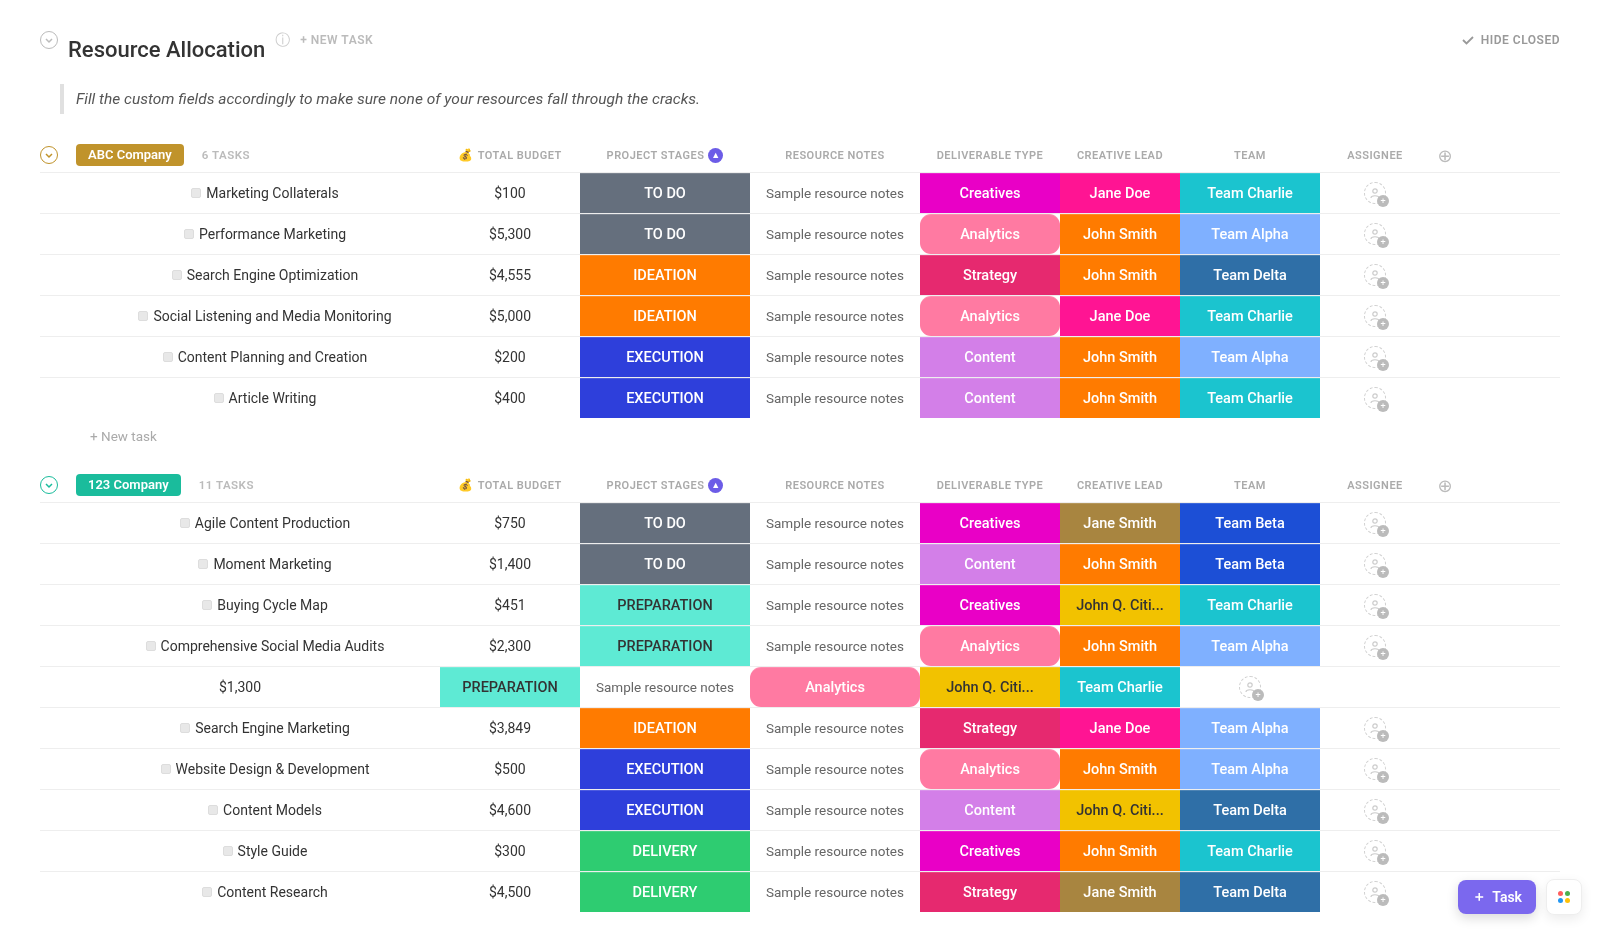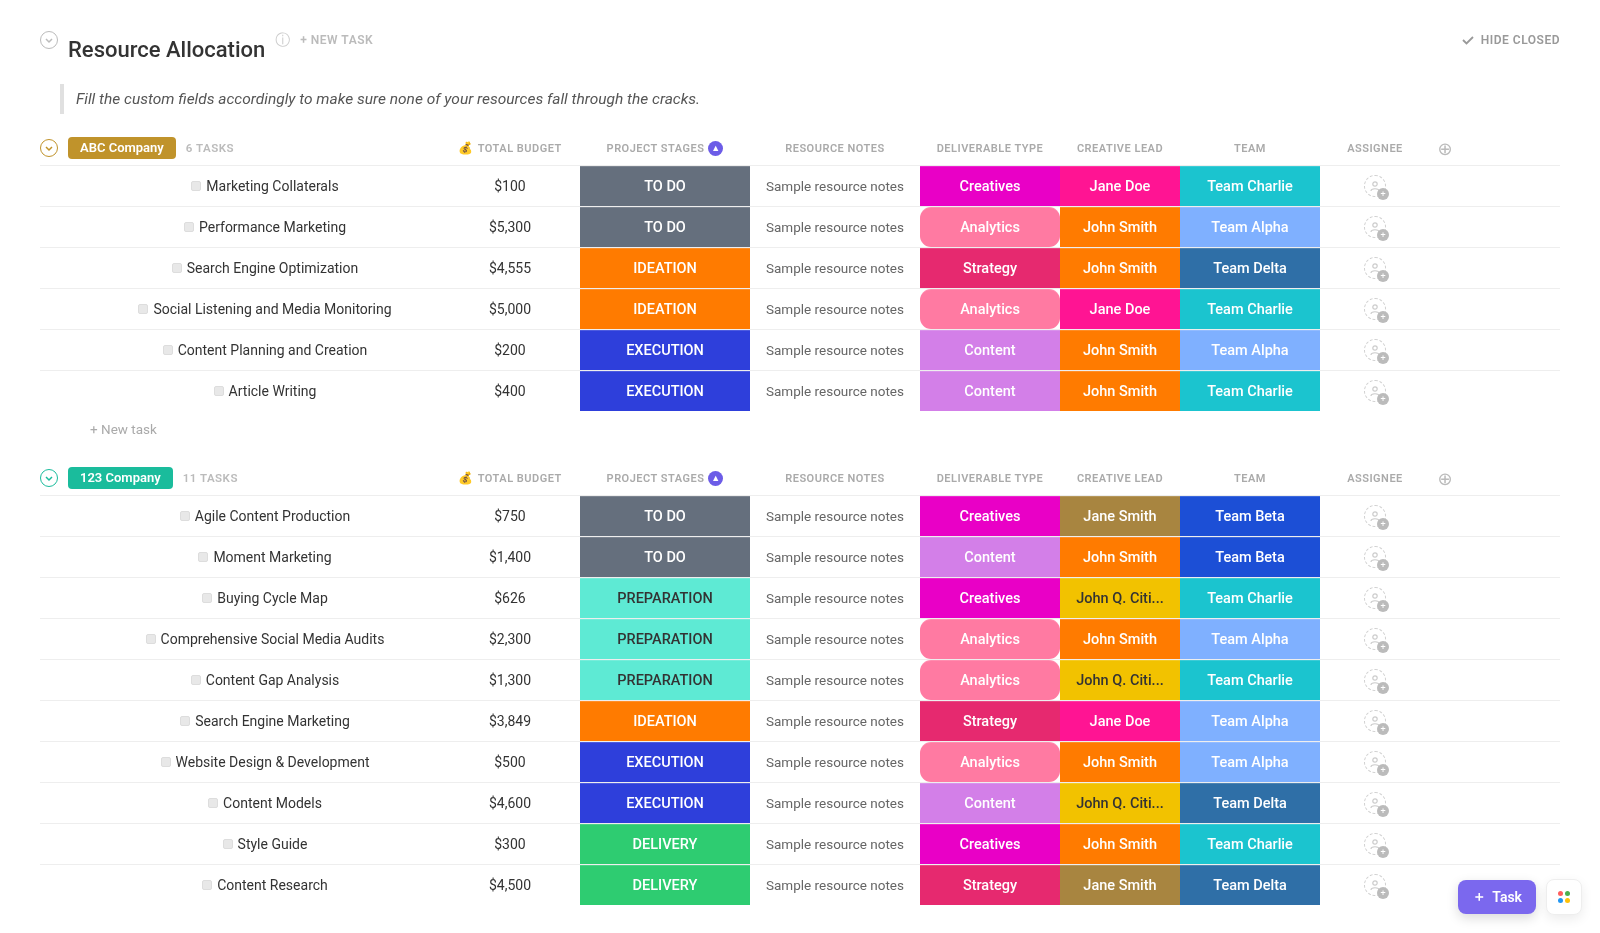--- a/index.html
+++ b/index.html
@@ -6,25 +6,25 @@
   body { font-family: -apple-system, BlinkMacSystemFont, "Segoe UI", Roboto, sans-serif; background: #fff; color: #333; font-size: 14px; width:1600px; }
   .container { padding: 10px 40px 80px 40px; }
   .header { display:flex; align-items:center; gap:10px; padding: 8px 0; }
   .collapse-icon { width:18px; height:18px; border:1.5px solid #bbb; border-radius:50%; display:flex; align-items:center;justify-content:center; color:#bbb; cursor:pointer; }
   .collapse-icon svg { width:10px; height:10px; }
   .title { font-size:22px; font-weight:500; color:#333;margin-top:19px; }
   .info-icon { color:#ccc; font-size:15px; }
   .new-task-top { color:#bbb; font-size:12px; font-weight:600; letter-spacing:.5px; cursor:pointer;}
   .hide-closed { margin-left:auto; color:#999; font-size:12px; font-weight:600; letter-spacing:.5px; display:flex;align-items:center;gap:6px; cursor:pointer;}
   .hide-closed svg{width:14px;height:14px;stroke:#999;}
-  .desc-bar { border-left:4px solid #e0e0e0; padding:6px 12px; margin:14px 0 23px 20px; }
+  .desc-bar { border-left:4px solid #e0e0e0; padding:6px 12px; margin:14px 0 30px 20px; }
   .desc { font-style:italic; color:#555; font-size:15.5px;}
   .group { margin-bottom: 30px; }
   .group-header { display:grid; grid-template-columns: 400px 140px 170px 170px 140px 120px 140px 110px 30px; align-items:center; gap:0; padding:0 0 6px 0;}
-  .gh-left { display:flex; align-items:center; gap:10px;}
+  .gh-left { display:flex; align-items:center; gap:18px;}
   .group-collapse { width:18px; height:18px; border-radius:50%; display:flex;align-items:center;justify-content:center; cursor:pointer; }
   .group-collapse.gold { border:1.5px solid #c0932b; color:#c0932b; }
   .group-collapse.teal { border:1.5px solid #1abc9c; color:#1abc9c; }
   .group-badge { padding:3px 12px 4px 12px; border-radius:4px; color:#fff; font-weight:600; font-size:13px;}
   .group-badge.gold { background:#c0932b; }
   .group-badge.teal { background:#1abc9c; }
   .task-count { color:#bbb; font-size:11.5px; font-weight:600; letter-spacing:.5px;}
   .col-head { color:#aaa; font-size:11px; font-weight:600; letter-spacing:.5px; text-align:center; display:flex;align-items:center;justify-content:center;gap:4px;}
   .col-head.budget::before{ content:"💰"; font-size:12px; }
   .sort-badge { width:15px;height:15px;border-radius:50%;background:#6c5ce7;color:#fff;display:inline-flex;align-items:center;justify-content:center;font-size:9px;}
@@ -300,21 +300,21 @@
               </svg>
             </span>
       </div>
       <div class="cell"></div>
         </div>
         <div class="row">
       <div class="cell name-cell">
         <span class="status-dot"></span>
         <span>Buying Cycle Map</span>
       </div>
-      <div class="cell budget-cell">$626</div>
+      <div class="cell budget-cell">$451</div>
       <div class="cell stage-cell c-preparation">PREPARATION</div>
       <div class="cell notes-cell">Sample resource notes</div>
       <div class="cell deliv-cell c-creatives">Creatives</div>
       <div class="cell lead-cell c-johnq">John Q. Citi...</div>
       <div class="cell team-cell c-charlie">Team Charlie</div>
       <div class="cell assignee-cell">
         <span class="avatar-empty">
               <svg viewBox="0 0 12 12">
                 <circle cx="6" cy="4" r="2.2" stroke-width="1.2"></circle>
                 <path d="M2 11 C2 8 10 8 10 11" stroke-width="1.2"></path>
@@ -338,24 +338,20 @@
         <span class="avatar-empty">
               <svg viewBox="0 0 12 12">
                 <circle cx="6" cy="4" r="2.2" stroke-width="1.2"></circle>
                 <path d="M2 11 C2 8 10 8 10 11" stroke-width="1.2"></path>
               </svg>
             </span>
       </div>
       <div class="cell"></div>
         </div>
         <div class="row">
-      <div class="cell name-cell">
-        <span class="status-dot"></span>
-        <span>Content Gap Analysis</span>
-      </div>
       <div class="cell budget-cell">$1,300</div>
       <div class="cell stage-cell c-preparation">PREPARATION</div>
       <div class="cell notes-cell">Sample resource notes</div>
       <div class="cell deliv-cell c-analytics">Analytics</div>
       <div class="cell lead-cell c-johnq">John Q. Citi...</div>
       <div class="cell team-cell c-charlie">Team Charlie</div>
       <div class="cell assignee-cell">
         <span class="avatar-empty">
               <svg viewBox="0 0 12 12">
                 <circle cx="6" cy="4" r="2.2" stroke-width="1.2"></circle>

